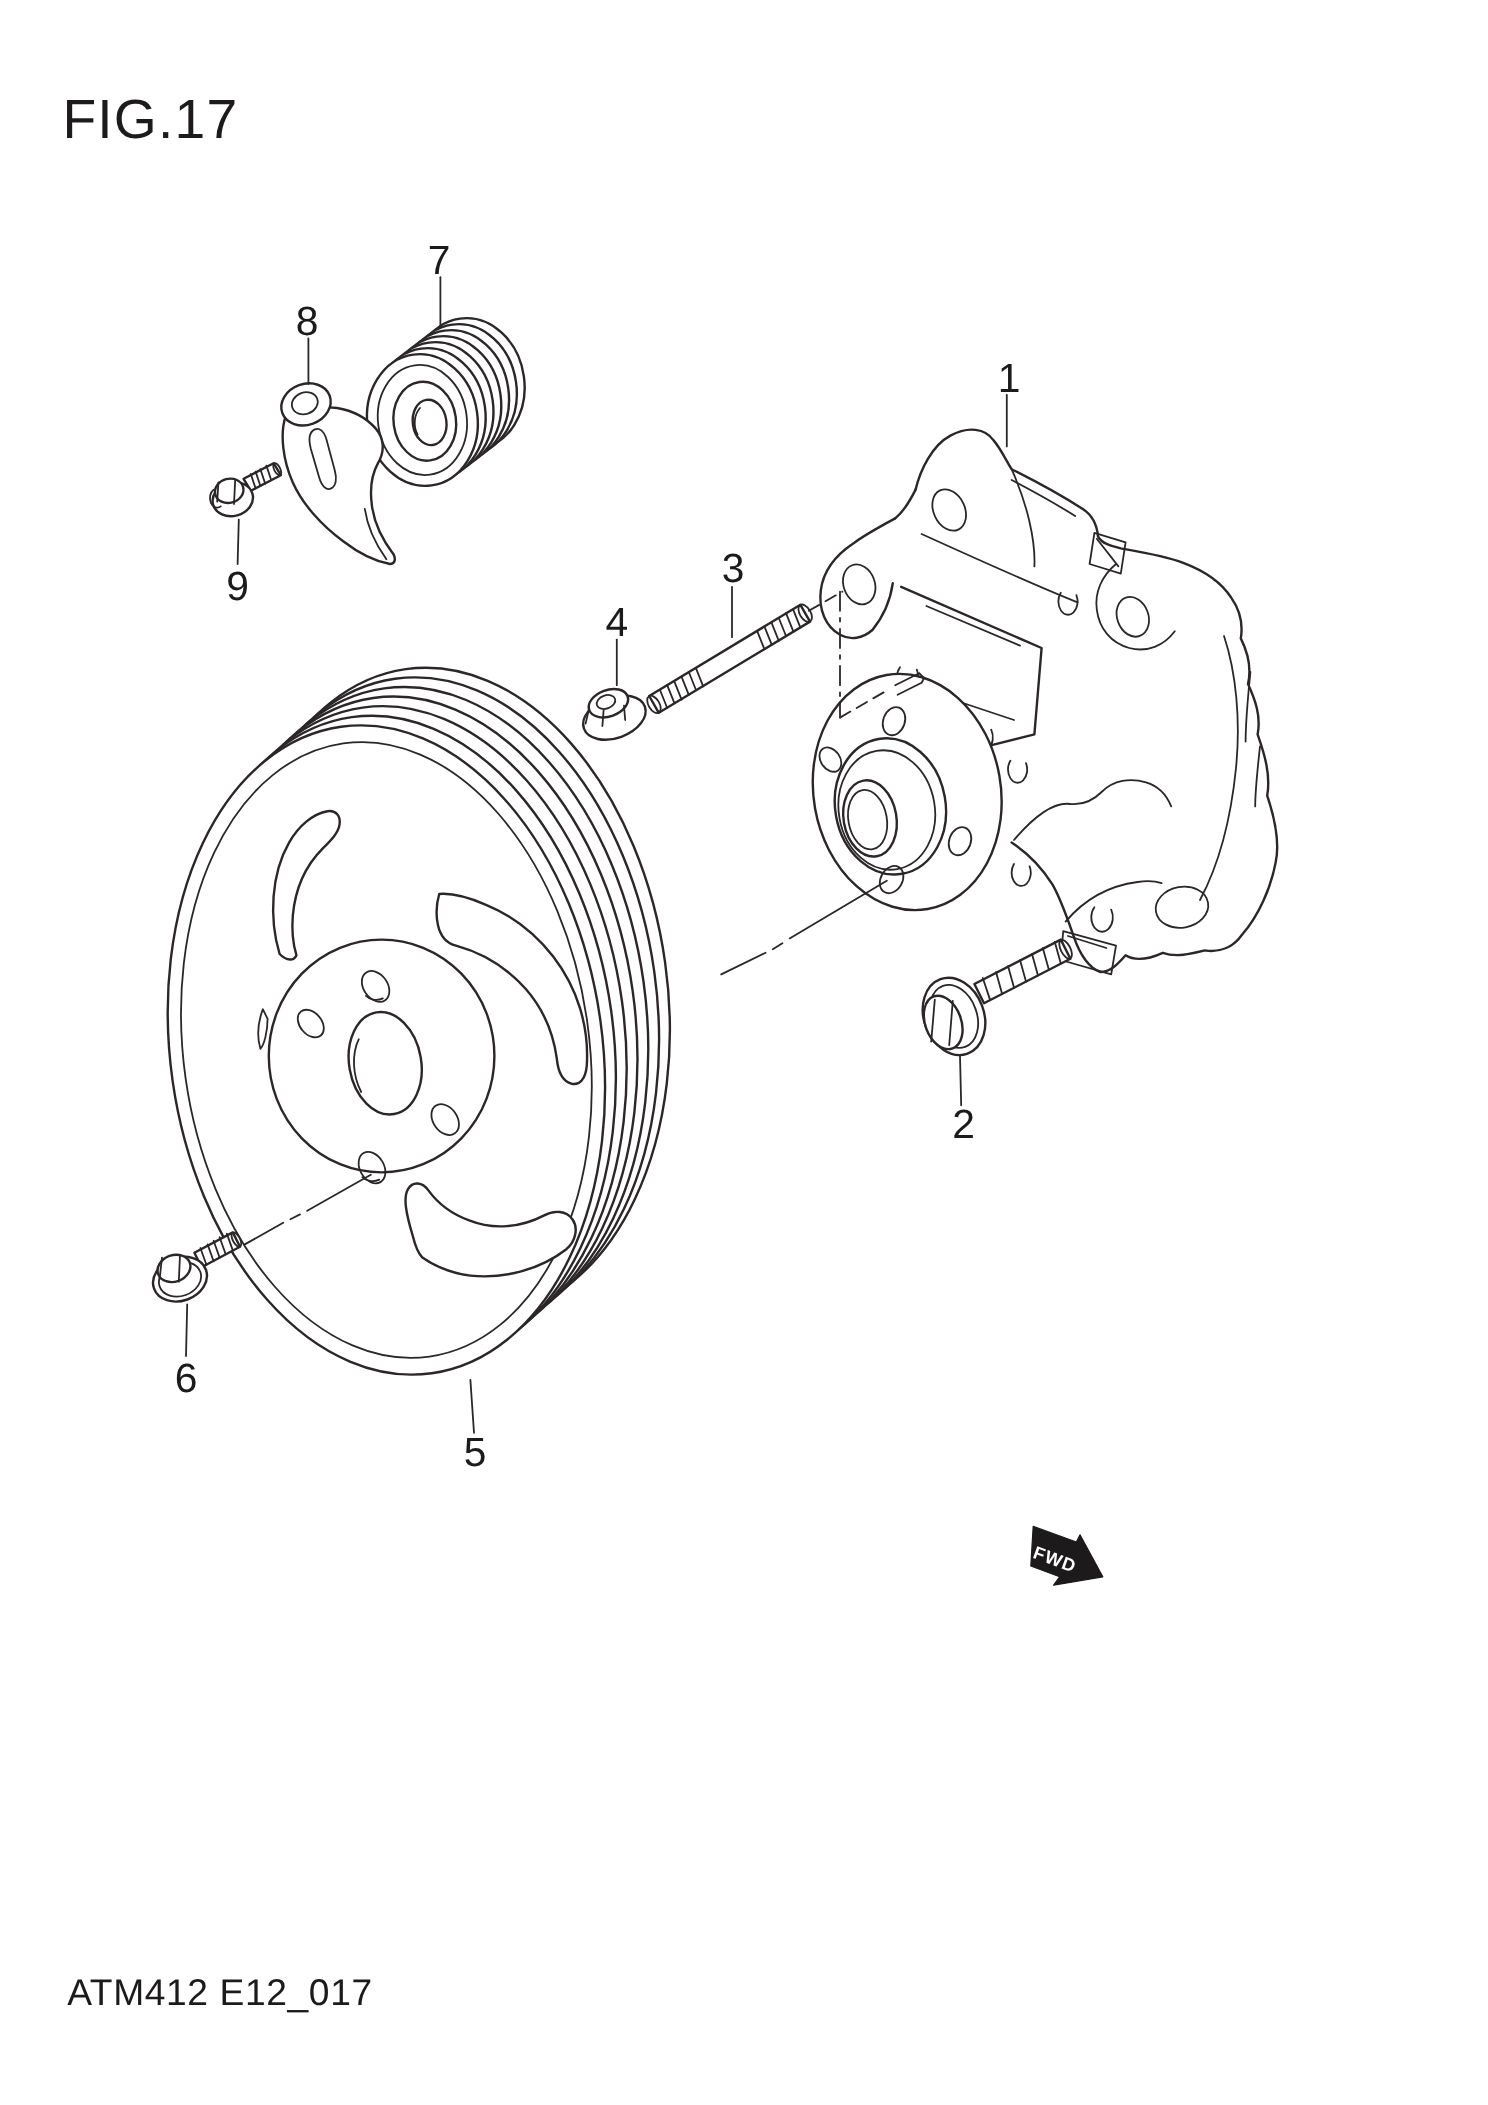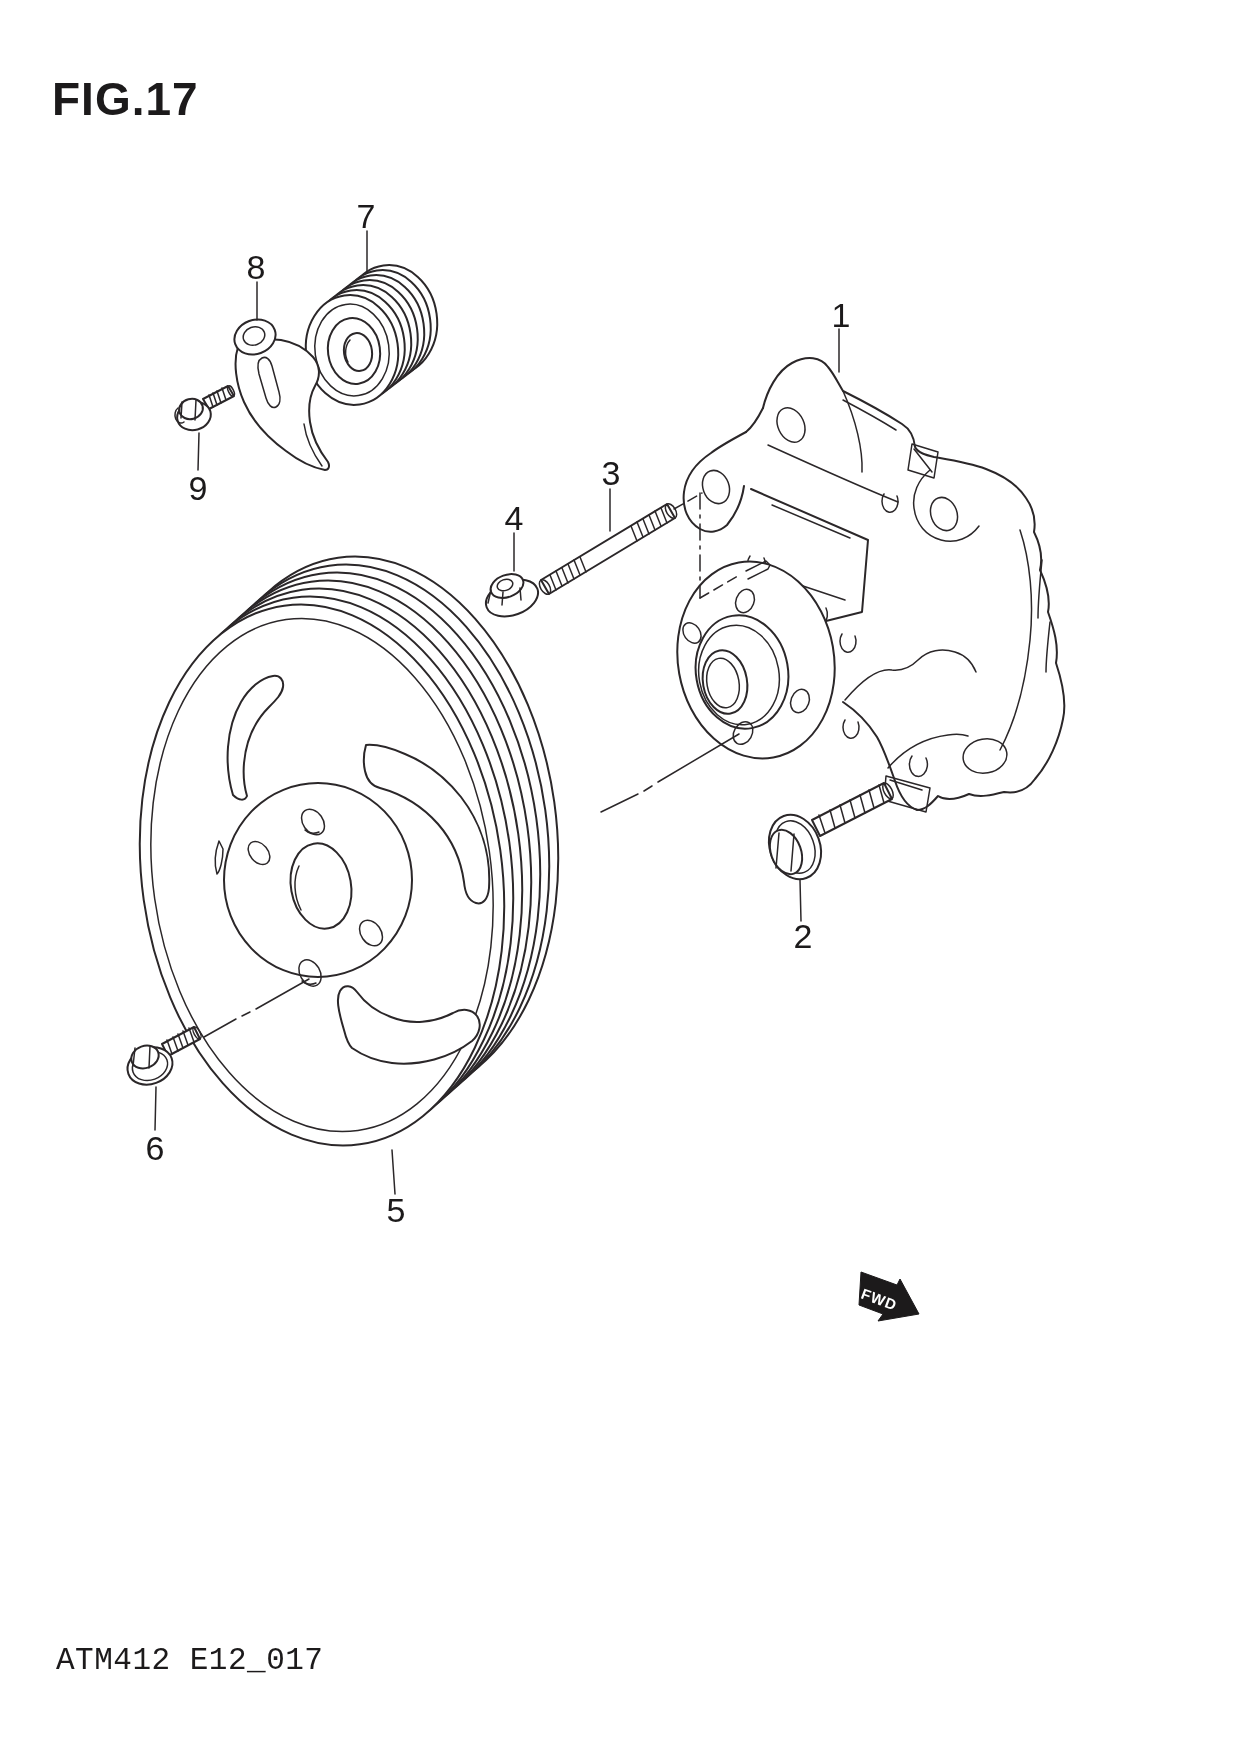--- a/index.html
+++ b/index.html
@@ -1,20 +1,20 @@
 <!DOCTYPE html>
 <html><head>
 <meta charset="utf-8">
 <style>
   html,body{margin:0;padding:0;background:#e8e8e8;}
   #page{position:relative;width:1240px;height:1754px;background:#ffffff;margin:0 auto;
         font-family:"Liberation Sans", sans-serif;overflow:hidden;}
-  #fig-title{position:absolute;left:52px;top:72px;font-size:46px;font-weight:700;
+  #fig-title{position:absolute;left:52px;top:72px;font-size:46px;font-weight:400;
              color:#1c1a1b;letter-spacing:1px;}
-  #footer{position:absolute;left:56px;top:1642px;color:#1c1a1b;font-family:Liberation Mono, monospace;}
+  #footer{position:absolute;left:56px;top:1642px;color:#1c1a1b;}
   #footer .line{font-size:31px;line-height:37px;letter-spacing:0.5px;}
   svg{position:absolute;left:0;top:0;}
   .ln{fill:none;stroke:#2b2729;stroke-width:2;stroke-linecap:round;stroke-linejoin:round;}
   .wf{fill:#ffffff;stroke:#2b2729;stroke-width:2;stroke-linejoin:round;}
   .thin{stroke-width:1.5;}
   .callout{font-size:34px;fill:#1c1a1b;}
   .fwd-text{font-size:15px;font-weight:700;letter-spacing:1px;}
 </style>
 </head>
 <body>

